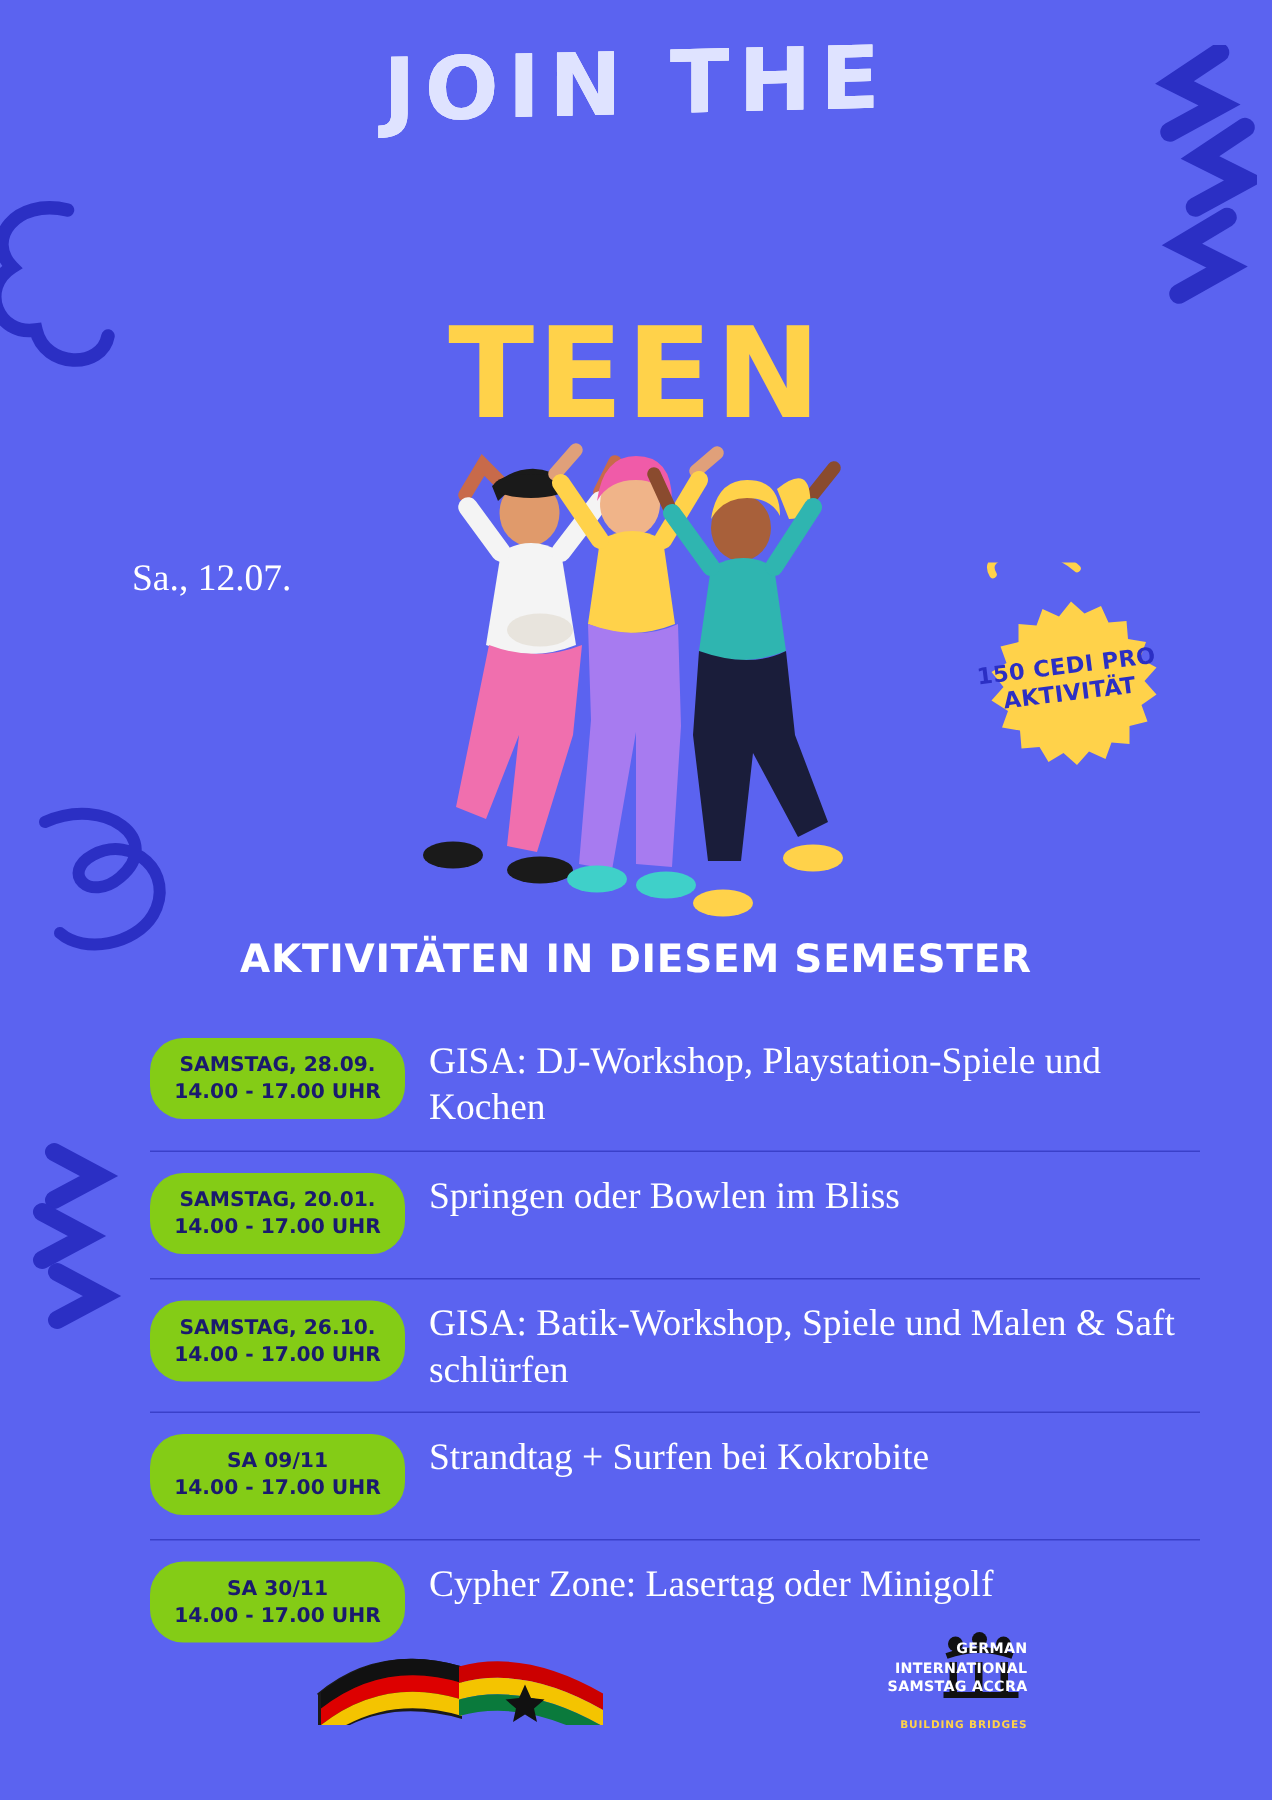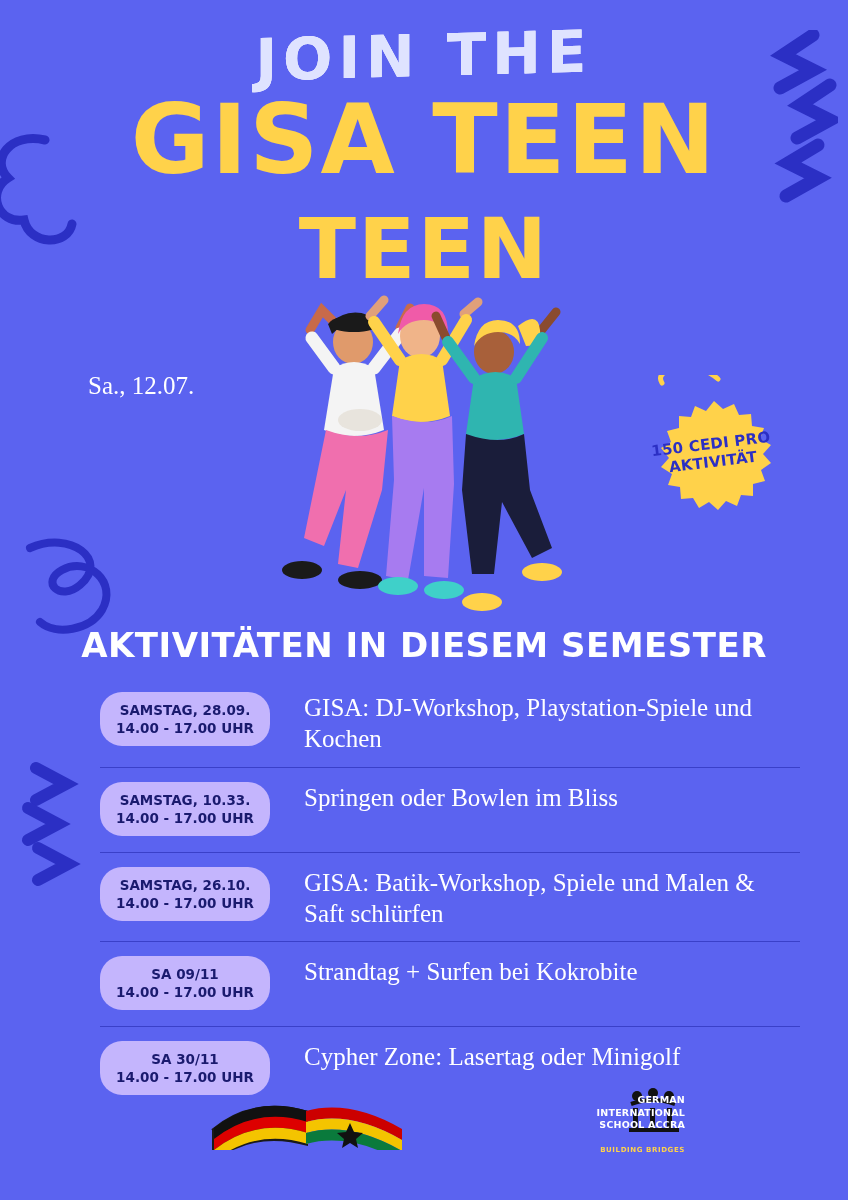--- a/index.html
+++ b/index.html
@@ -78,54 +78,54 @@
   
   .people{position:absolute;left:250px;top:290px;width:360px;height:330px;}
 
   
   .sec-head{
     position:absolute;left:0;right:0;top:625px;
     text-align:center;
     color:#ffffff;
     font-family:"DejaVu Sans", sans-serif;
     font-weight:bold;
-    font-size:34px;
+    font-size:26px;
     letter-spacing:.5px;
   }
 
   
   .schedule{position:absolute;left:100px;top:678px;width:700px;}
   .row{
     display:flex;align-items:flex-start;
     padding:10px 0 12px 0;
     border-bottom:1.5px solid #3a40c9;
     min-height:62px;
   }
   .row:last-child{border-bottom:none;}
   .pill{
     flex:0 0 158px;
-    background:#c4b5fd;
+    background:#84cc16;
     color:#1a1a6e;
     border-radius:22px;
     padding:9px 6px;
     text-align:center;
     font-family:"DejaVu Sans", sans-serif;
     font-weight:bold;
     font-size:13.5px;
     line-height:1.35;
     margin-top:4px;
   }
   .pill .l2{font-weight:bold;}
   .desc{
     flex:1;
     color:#ffffff;
     font-family:"Liberation Serif", serif;
     font-size:25px;
     line-height:1.25;
-    padding-left:34px;
+    padding-left:16px;
     padding-top:4px;
   }
 
   
   .flags{position:absolute;left:210px;top:1090px;width:300px;height:60px;}
   .logo{position:absolute;left:505px;top:1088px;width:180px;height:48px;text-align:right;}
   .logo-text{
     position:absolute;left:68px;top:6px;
     color:#ffffff;
     font-family:"DejaVu Sans", sans-serif;
@@ -164,21 +164,20 @@
     <path d="M20 18 C60 0 100 30 70 55 C50 72 30 52 52 40 C78 26 108 52 92 80 C80 100 46 106 30 92" stroke="#2b2fc4" stroke-width="8" fill="none" stroke-linecap="round"></path>
   </svg>
 
   <svg class="deco deco-bl" width="90" height="140" viewBox="0 0 90 140">
     <path d="M18 8 L48 24 L18 40" stroke="#2b2fc4" stroke-width="12" fill="none" stroke-linecap="round"></path>
     <path d="M10 48 L40 64 L10 80" stroke="#2b2fc4" stroke-width="12" fill="none" stroke-linecap="round"></path>
     <path d="M20 88 L50 104 L20 120" stroke="#2b2fc4" stroke-width="12" fill="none" stroke-linecap="round"></path>
   </svg>
 
   <div class="join">JOIN THE</div>
-  <div class="gisa-teen">GISA TEEN</div>
   <div class="club">TEEN</div>
 
   <div class="date-note">
     <div>Sa., 12.07.</div>
   </div>
 
   <svg class="people" viewBox="0 0 360 330">
 
     <g>
       <path d="M60 40 L72 20 L86 34" stroke="#c86a4a" stroke-width="9" fill="none" stroke-linecap="round"></path>
@@ -243,21 +242,21 @@
     <div class="row">
       <div class="pill">
         <div>SAMSTAG, 28.09.</div>
         <div class="l2">14.00 - 17.00 UHR</div>
       </div>
       <div class="desc">GISA: DJ-Workshop, Playstation-Spiele und Kochen</div>
     </div>
 
     <div class="row">
       <div class="pill">
-        <div>SAMSTAG, 10.33.</div>
+        <div>SAMSTAG, 20.01.</div>
         <div class="l2">14.00 - 17.00 UHR</div>
       </div>
       <div class="desc">Springen oder Bowlen im Bliss</div>
     </div>
 
     <div class="row">
       <div class="pill">
         <div>SAMSTAG, 26.10.</div>
         <div class="l2">14.00 - 17.00 UHR</div>
       </div>
@@ -306,19 +305,19 @@
       <circle cx="30" cy="5" r="5" fill="#111"></circle>
       <circle cx="46" cy="8" r="5" fill="#111"></circle>
       <path d="M8 16 q22 -8 44 0" stroke="#111" stroke-width="4" fill="none"></path>
       <rect x="10" y="20" width="5" height="20" fill="#111"></rect>
       <rect x="27" y="20" width="5" height="20" fill="#111"></rect>
       <rect x="44" y="20" width="5" height="20" fill="#111"></rect>
       <rect x="6" y="40" width="50" height="4" fill="#111"></rect>
     </svg>
     <div class="logo-text">
       <span>GERMAN INTERNATIONAL</span><br>
-      <span>SCHOOL ACCRA</span>
+      <span>SAMSTAG ACCRA</span>
       <span class="logo-sub">BUILDING BRIDGES</span>
     </div>
   </div>
 
 
 </div>
 
 </body></html>

